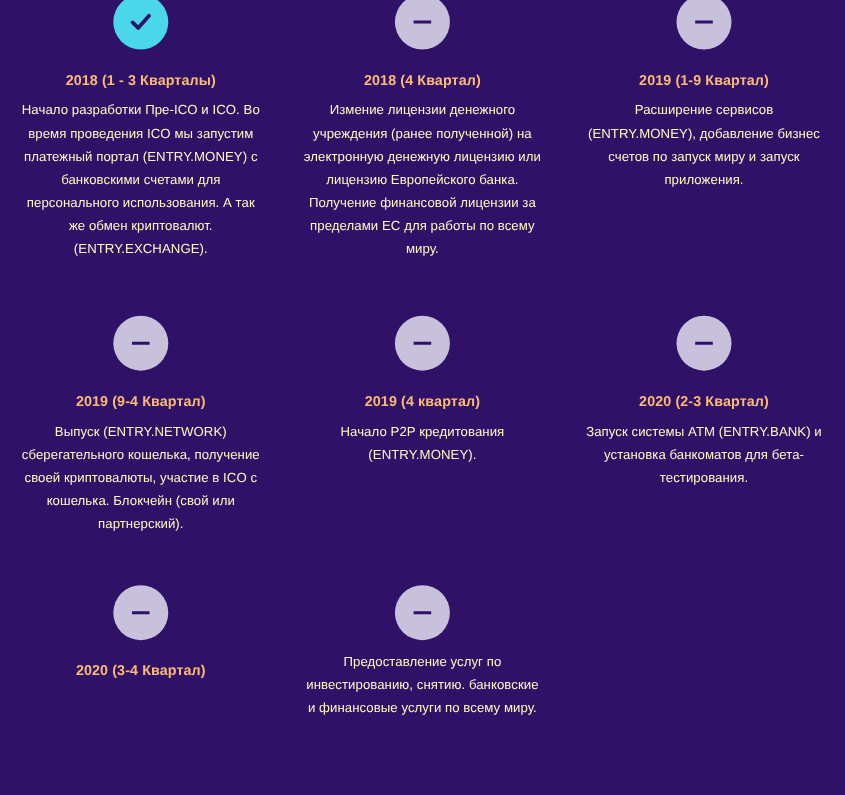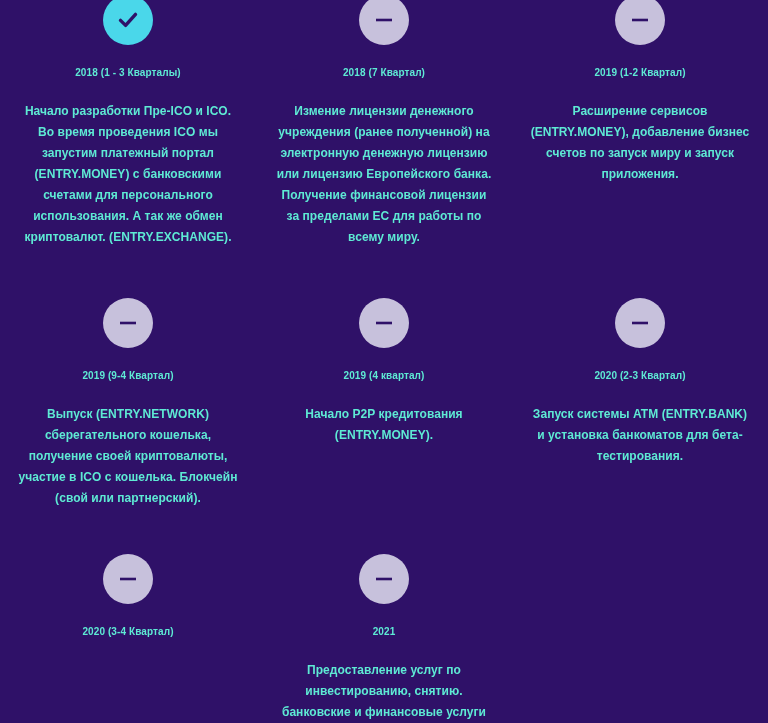--- a/index.html
+++ b/index.html
@@ -61,33 +61,33 @@
   .rm-marker.pending {
     background: #c7c1dc;
   }
   .rm-marker svg {
     display: block;
   }
 
   
   .rm-title {
     margin: 20px 0 0 0;
-    font-size: 10px;
+    font-size: 13px;
     font-weight: bold;
-    color: #5eead4;
+    color: #fdba74;
     letter-spacing: 0.1px;
     line-height: 16px;
     white-space: nowrap;
   }
 
   .rm-desc {
-    margin: 20px 0 0 0;
+    margin: 9px 0 0 0;
     font-size: 12px;
-    font-weight: bold;
-    color: #5eead4;
+    font-weight: normal;
+    color: #fef9c3;
     line-height: 21px;
     letter-spacing: 0.05px;
   }
 
   
   .row-1 .rm-cell { padding-top: 0; }
   .row-1 .rm-marker { margin-top: -5px; }
 
   .row-2 .rm-cell { padding-top: 50px; }
   .row-3 .rm-cell { padding-top: 45px; }
@@ -107,31 +107,31 @@
         <h3 class="rm-title">2018 (1 - 3 Кварталы)</h3>
         <p class="rm-desc">Начало разработки Пре-ICO и ICO. Во время проведения ICO мы запустим платежный портал (ENTRY.MONEY) с банковскими счетами для персонального использования. А так же обмен криптовалют. (ENTRY.EXCHANGE).</p>
       </div><div class="rm-cell">
         <div class="rm-marker pending">
           <span>
             <svg width="26" height="26" viewBox="0 0 26 26" aria-hidden="true">
               <line x1="5" y1="13" x2="21" y2="13" stroke="#2f1168" stroke-width="2.6" stroke-linecap="butt"></line>
             </svg>
           </span>
         </div>
-        <h3 class="rm-title">2018 (7 Квартал)</h3>
+        <h3 class="rm-title">2018 (4 Квартал)</h3>
         <p class="rm-desc">Измение лицензии денежного учреждения (ранее полученной) на электронную денежную лицензию или лицензию Европейского банка. Получение финансовой лицензии за пределами ЕС для работы по всему миру.</p>
       </div><div class="rm-cell">
         <div class="rm-marker pending">
           <span>
             <svg width="26" height="26" viewBox="0 0 26 26" aria-hidden="true">
               <line x1="5" y1="13" x2="21" y2="13" stroke="#2f1168" stroke-width="2.6" stroke-linecap="butt"></line>
             </svg>
           </span>
         </div>
-        <h3 class="rm-title">2019 (1-2 Квартал)</h3>
+        <h3 class="rm-title">2019 (1-9 Квартал)</h3>
         <p class="rm-desc">Расширение сервисов (ENTRY.MONEY), добавление бизнес счетов по запуск миру и запуск приложения.</p>
       </div></div>
     <div class="rm-row row-2"><div class="rm-cell">
         <div class="rm-marker pending">
           <span>
             <svg width="26" height="26" viewBox="0 0 26 26" aria-hidden="true">
               <line x1="5" y1="13" x2="21" y2="13" stroke="#2f1168" stroke-width="2.6" stroke-linecap="butt"></line>
             </svg>
           </span>
         </div>
@@ -168,21 +168,20 @@
         </div>
         <h3 class="rm-title">2020 (3-4 Квартал)</h3>
       </div><div class="rm-cell">
         <div class="rm-marker pending">
           <span>
             <svg width="26" height="26" viewBox="0 0 26 26" aria-hidden="true">
               <line x1="5" y1="13" x2="21" y2="13" stroke="#2f1168" stroke-width="2.6" stroke-linecap="butt"></line>
             </svg>
           </span>
         </div>
-        <h3 class="rm-title">2021</h3>
         <p class="rm-desc">Предоставление услуг по инвестированию, снятию. банковские и финансовые услуги по всему миру.</p>
       </div><div class="rm-cell is-empty">
         <div class="rm-marker pending">
           <span>
             <svg width="26" height="26" viewBox="0 0 26 26" aria-hidden="true">
               <line x1="5" y1="13" x2="21" y2="13" stroke="#2f1168" stroke-width="2.6" stroke-linecap="butt"></line>
             </svg>
           </span>
         </div>
         <h3 class="rm-title"></h3>

